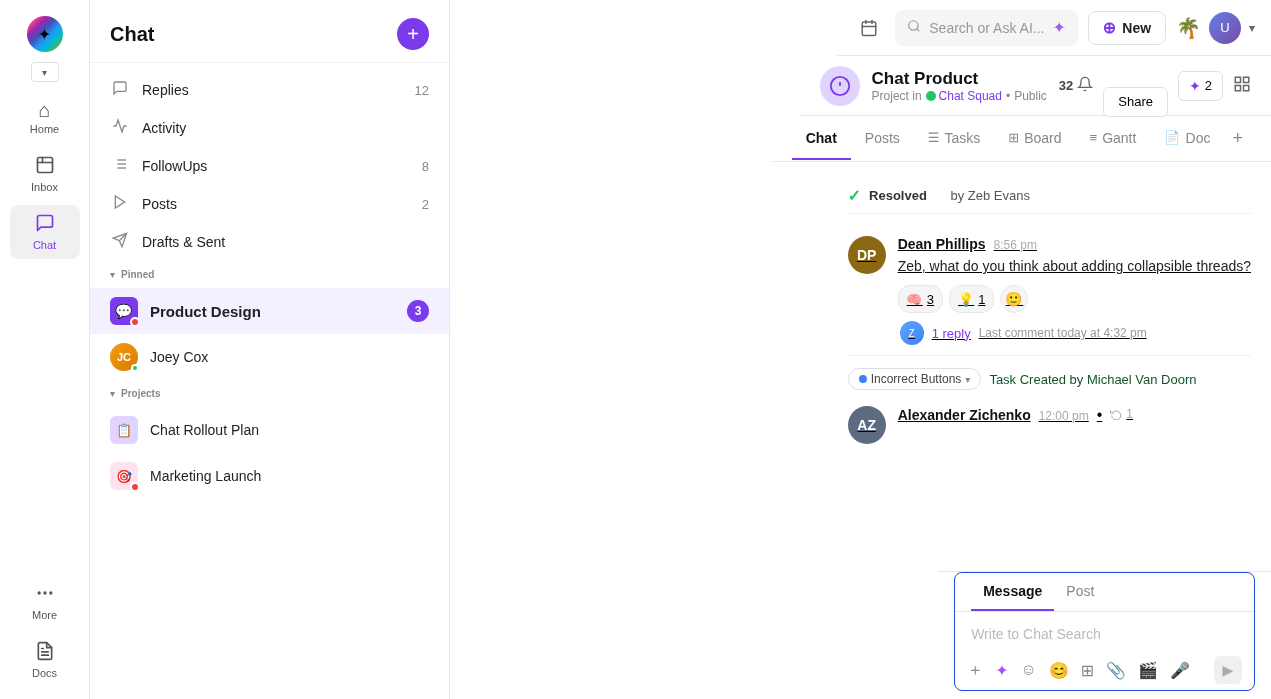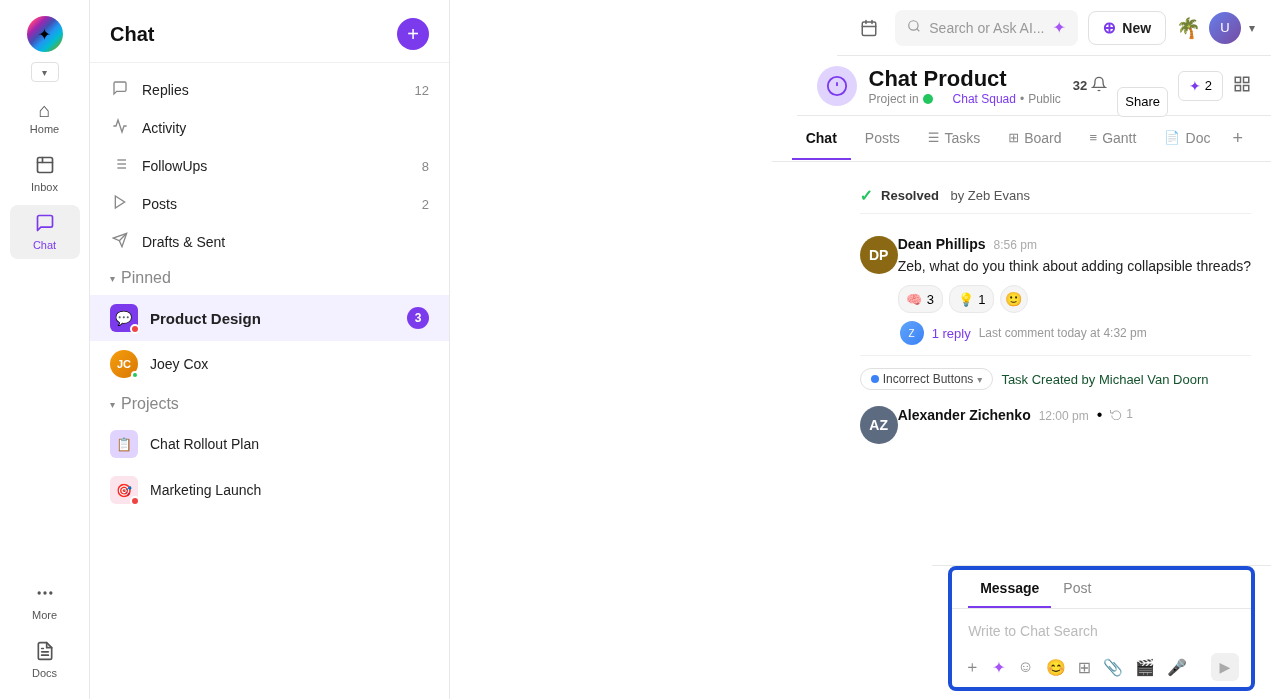--- a/index.html
+++ b/index.html
@@ -154,23 +154,23 @@
       font-weight: 500;
     }
     .section-header {
       display: flex;
       align-items: center;
       padding: 8px 20px;
       gap: 6px;
       cursor: pointer;
     }
     .section-header-label {
-      font-size: 16px;
+      font-size: 10px;
       color: #888;
-      font-weight: 400;
+      font-weight: 700;
     }
     .section-arrow {
       font-size: 10px;
       color: #888;
     }
     .chat-icon-purple {
       width: 28px;
       height: 28px;
       border-radius: 6px;
       background: #7c3aed;
@@ -305,54 +305,54 @@
       height: 40px;
       border-radius: 50%;
       background: #e0d4ff;
       display: flex;
       align-items: center;
       justify-content: center;
       font-size: 18px;
     }
     .project-info { flex: 1; }
     .project-name {
-      font-size: 22px;
+      font-size: 17px;
       font-weight: 700;
       color: #111;
     }
     .project-meta {
       font-size: 12px;
       color: #888;
       display: flex;
       align-items: center;
       gap: 4px;
     }
     .project-meta-squad {
       display: flex;
       align-items: center;
-      gap: 20px;
+      gap: 3px;
       color: #7c3aed;
       font-weight: 500;
     }
     .project-actions {
       display: flex;
       align-items: center;
       gap: 10px;
     }
     .notification-count {
       display: flex;
       align-items: center;
       gap: 4px;
       font-size: 13px;
       font-weight: 600;
       color: #444;
     }
     .share-btn {
       height: 30px;
-      padding: 0 7px;
+      padding: 0 14px;
       background: #fff;
       border: 1px solid #e0e0e0;
       border-radius: 6px;
       font-size: 13px;
       font-weight: 500;
       cursor: pointer;
       margin-top: 32px;
     }
     .ai-btn {
       display: flex;
@@ -427,21 +427,23 @@
     }
     .resolved-text {
       font-size: 13px;
       color: #555;
     }
     .resolved-bold { font-weight: 600; color: #333; }
 
     
     .message {
       display: flex;
+      gap: 12px;
       padding: 10px 0;
+      text-decoration: underline;
     }
     .msg-body { flex: 1; }
     .msg-header {
       display: flex;
       align-items: baseline;
       gap: 8px;
       margin-bottom: 4px;
     }
     .msg-author {
       font-size: 14px;
@@ -933,21 +935,21 @@
     </div>
     <div class="tab-add">+</div>
   </div>
 
   <div class="chat-area">
 
     <div class="resolved-bar">
       <span class="resolved-check">✓</span>
       <span class="resolved-text">
         <span class="resolved-bold">Resolved</span>
-        <span style="margin-left:8px;">by Zeb Evans</span>
+        <span style="margin-left:20px;">by Zeb Evans</span>
       </span>
     </div>
 
     <div class="message">
       <div class="dean-avatar">DP</div>
       <div class="msg-body">
         <div class="msg-header">
           <span class="msg-author">Dean Phillips</span>
           <span class="msg-time">8:56 pm</span>
         </div>
@@ -997,21 +999,21 @@
                 </svg>
               <span>1</span>
             </div>
           </div>
         </div>
       </div>
     </div>
   </div>
 
   <div class="msg-input-area">
-    <div style="border: 4px solid #1d4ed8; border-radius: 8px; margin: 0 16px 8px 16px;">
+    <div style="border: 1px solid #1d4ed8; border-radius: 8px; margin: 0 16px 8px 16px;">
       <div class="msg-input-tabs">
         <div class="msg-tab active">Message</div>
         <div class="msg-tab">Post</div>
       </div>
       <div class="msg-input-box">
         <div class="msg-placeholder">Write to Chat Search</div>
       </div>
       <div class="msg-toolbar">
         <span class="msg-tool">＋</span>
         <span class="msg-tool" style="color:#a855f7;">✦</span>

